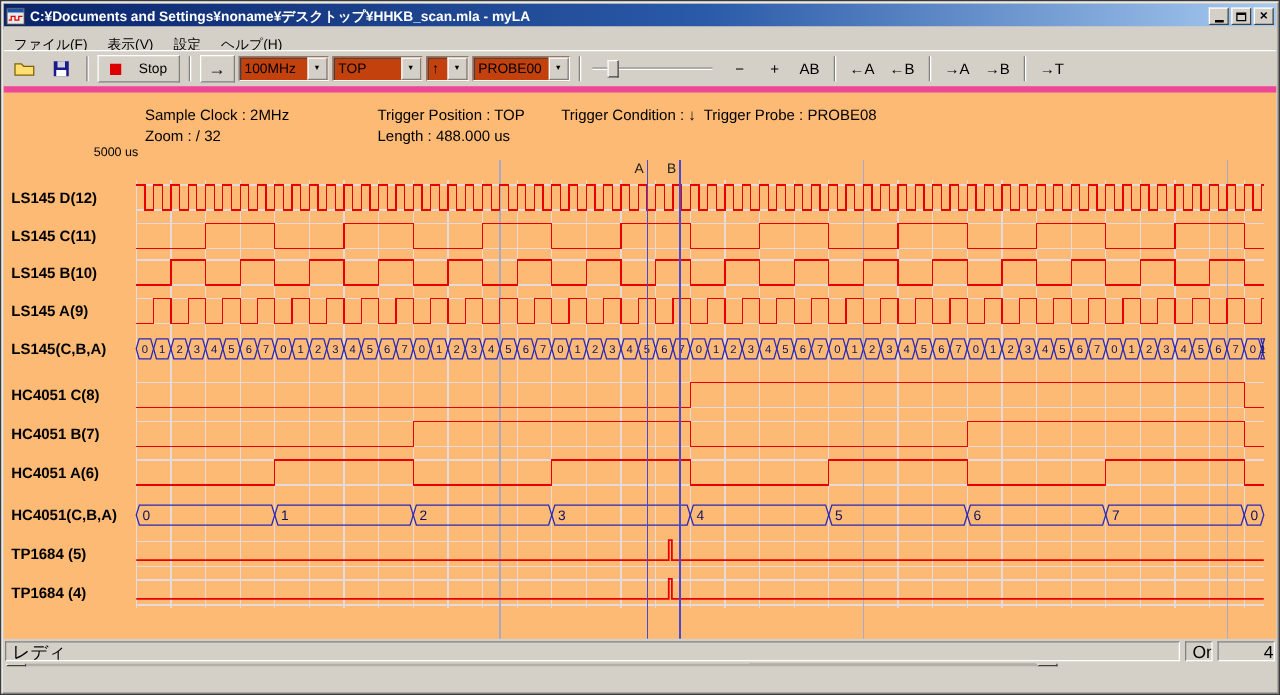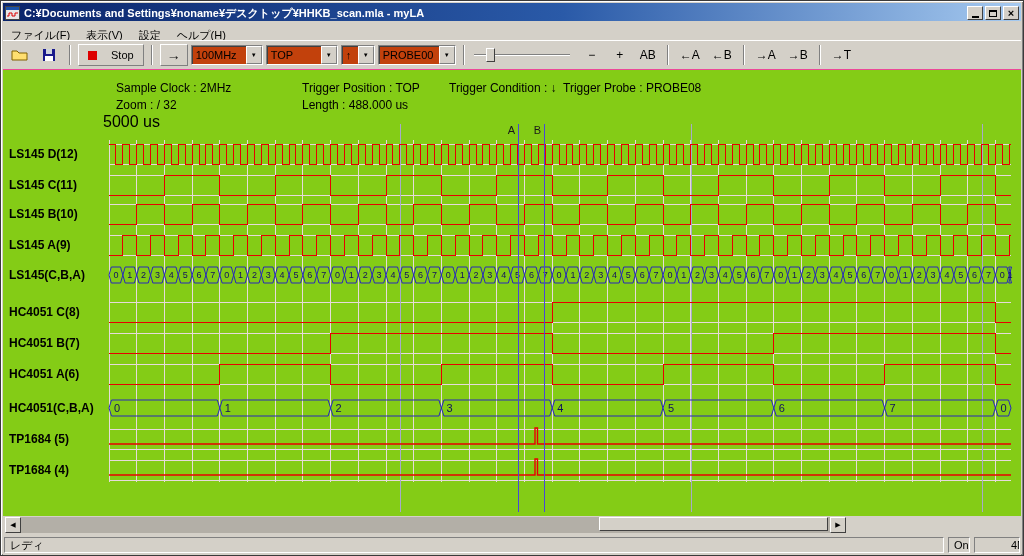--- a/index.html
+++ b/index.html
@@ -50,43 +50,43 @@
   .slider{position:relative;width:100px;height:20px;}
   .slider-track{position:absolute;left:2px;right:2px;top:9px;height:0;
                 border-top:1px solid #808080;border-bottom:1px solid #fff;}
   .slider-thumb{position:absolute;left:14px;top:3px;width:9px;height:14px;background:#d4d0c8;
                 border:1px solid;border-color:#fff #404040 #404040 #fff;cursor:default;}
   .nav-btns{display:flex;align-items:center;gap:2px;margin-left:4px;}
   .nav-btn{height:22px;min-width:26px;padding:0 5px;background:#d4d0c8;border:none;
            font-size:12px;color:#000;font-family:"Liberation Sans",sans-serif;cursor:default;}
 
   
-  .content{position:absolute;top:68px;left:2px;right:2px;height:447px;background:#84cc16;
-           border-top:1px solid #ec4899;overflow:hidden;}
+  .content{position:absolute;top:68px;left:2px;right:2px;height:447px;background:#fdba74;
+           border-top:5px solid #ec4899;overflow:hidden;}
   .inf{position:absolute;font-size:12px;color:#000;white-space:nowrap;}
   .wave-area{position:absolute;left:0;top:44px;width:100%;height:403px;}
-  .timebase{position:absolute;left:100px;top:-1px;font-size:16px;color:#000;}
+  .timebase{position:absolute;left:72px;top:-1px;font-size:10px;color:#000;}
   .ch-labels{position:absolute;inset:0;font-weight:bold;}
   .ch-label{position:absolute;left:6px;height:16px;line-height:16px;font-size:12px;
             color:#000;white-space:nowrap;}
   .wave-svg{position:absolute;left:0;top:0;}
 
   
   .scroll-row{position:absolute;top:516px;left:2px;right:2px;height:17px;background:#d4d0c8;}
   .hscroll{position:absolute;left:2px;top:0;width:841px;height:16px;display:flex;}
   .sb-btn{width:16px;height:16px;background:#d4d0c8;border:1px solid;
           border-color:#fff #404040 #404040 #fff;display:inline-flex;align-items:center;
           justify-content:center;font-size:7px;color:#000;cursor:default;}
   .sb-track{position:relative;flex:1;background:#b3afa7;}
   .sb-thumb{position:absolute;left:578px;top:0;width:229px;height:14px;background:#d4d0c8;
             border:1px solid;border-color:#fff #404040 #404040 #fff;cursor:default;}
 
   
-  .statusbar{position:absolute;top:534px;left:2px;right:2px;height:20px;background:#d4d0c8;
-             display:flex;gap:4px;padding:2px 1px 1px 1px;font-size:11px;color:#000;}
+  .statusbar{position:absolute;top:510px;left:2px;right:2px;height:20px;background:#d4d0c8;
+             display:flex;gap:4px;padding:2px 1px 1px 1px;font-size:14px;color:#000;}
   .sb-panel{border:1px solid;border-color:#808080 #fff #fff #808080;padding:1px 5px;
             height:16px;line-height:13px;white-space:nowrap;overflow:hidden;}
   .sb-ready{flex:1;}
   .sb-online{width:22px;}
   .sb-mem{width:46px;padding-left:36px;}
 </style>
 </head>
 <body>
 
 <div class="window">

